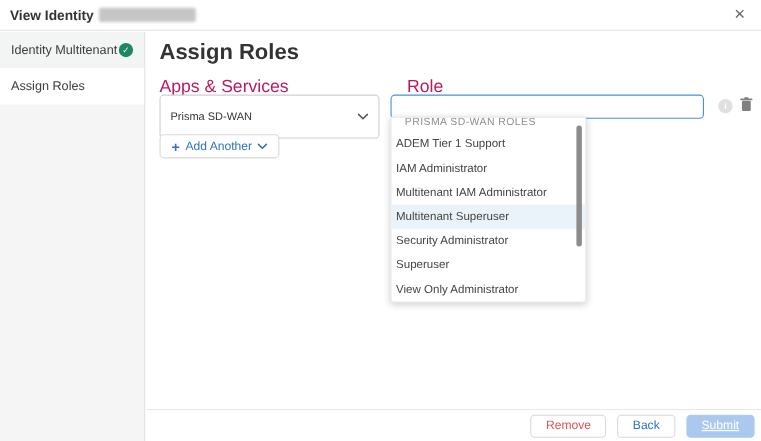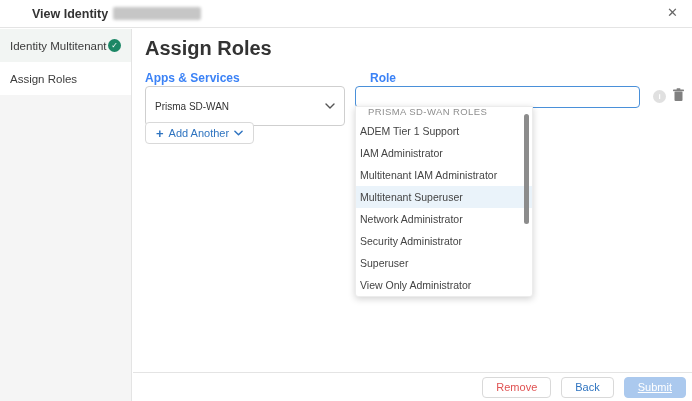--- a/index.html
+++ b/index.html
@@ -1,35 +1,35 @@
 <!DOCTYPE html>
 <html><head>
 <meta charset="utf-8">
 <style>
   html,body{margin:0;padding:0;background:#fff;}
   *{box-sizing:border-box;font-family:"Liberation Sans",sans-serif;}
   #screen{position:relative;width:692px;height:401px;background:#fff;overflow:hidden;}
 
   
-  .hdr{position:absolute;left:0;top:0;width:692px;height:28px;background:#fff;border-bottom:1px solid #e4e4e4;display:flex;align-items:center;padding-left:23px;}
+  .hdr{position:absolute;left:0;top:0;width:692px;height:28px;background:#fff;border-bottom:1px solid #e4e4e4;display:flex;align-items:center;}
   .hdr-title{margin-left:9px;font-size:12.5px;font-weight:700;color:#333;}
   .redact{margin-left:5px;width:88px;height:13px;background:#c6c6c6;border-radius:2px;filter:blur(1.6px);}
   .close{position:absolute;right:14px;top:6px;font-size:13px;color:#666;cursor:pointer;line-height:1;}
 
   
   .sidebar{position:absolute;left:0;top:29px;width:132px;height:372px;background:#f5f5f5;border-right:1px solid #e4e4e4;}
   .side-item{height:33px;display:flex;align-items:center;padding:0 10px;font-size:11.5px;color:#3c3c3c;cursor:pointer;}
   .side-item.done{background:#f2f5f3;justify-content:space-between;}
   .side-item.active{background:#ffffff;}
   .check{width:13px;height:13px;border-radius:50%;background:#1c8765;color:#fff;font-size:8px;display:flex;align-items:center;justify-content:center;line-height:1;}
 
   
   .main{position:absolute;left:133px;top:29px;width:559px;height:372px;background:#fff;}
   .h1{position:absolute;left:12px;top:8px;font-size:20px;font-weight:600;color:#333;}
-  .col-label{position:absolute;top:42px;font-size:12px;font-weight:700;color:#3b82f6;}
+  .col-label{position:absolute;top:42px;font-size:16px;font-weight:400;color:#be185d;}
   .col-apps{left:12px;}
   .col-role{left:237px;}
 
   .select{position:absolute;left:12px;top:57px;width:200px;height:40px;background:#fff;border:1px solid #cfcfcf;border-radius:4px;display:flex;align-items:center;padding:0 9px;font-size:10px;color:#333;cursor:pointer;}
   .select .chev{margin-left:auto;color:#555;}
   .chev svg{display:block;}
 
   .role-input{position:absolute;left:222px;top:57px;width:285px;height:22px;background:#fff;border:1px solid #4a90d9;border-radius:4px;}
 
   .info-ic{position:absolute;left:520px;top:61px;width:13px;height:13px;border-radius:50%;background:#e0e0e0;color:#fff;font-size:8px;font-weight:700;display:flex;align-items:center;justify-content:center;cursor:default;}
@@ -113,21 +113,20 @@
     </div>
 
     <div class="dd">
       <div class="dd-clip">
         <span>PRISMA SD-WAN ROLES</span>
       </div>
       <div class="dd-item">ADEM Tier 1 Support</div>
       <div class="dd-item">IAM Administrator</div>
       <div class="dd-item">Multitenant IAM Administrator</div>
       <div class="dd-item hl">Multitenant Superuser</div>
-      <div class="dd-item">Network Administrator</div>
       <div class="dd-item">Security Administrator</div>
       <div class="dd-item">Superuser</div>
       <div class="dd-item">View Only Administrator</div>
       <div class="dd-scroll"></div>
     </div>
   </div>
 
   <div class="foot-line"></div>
   <div class="foot">
     <div class="btn remove">Remove</div>

